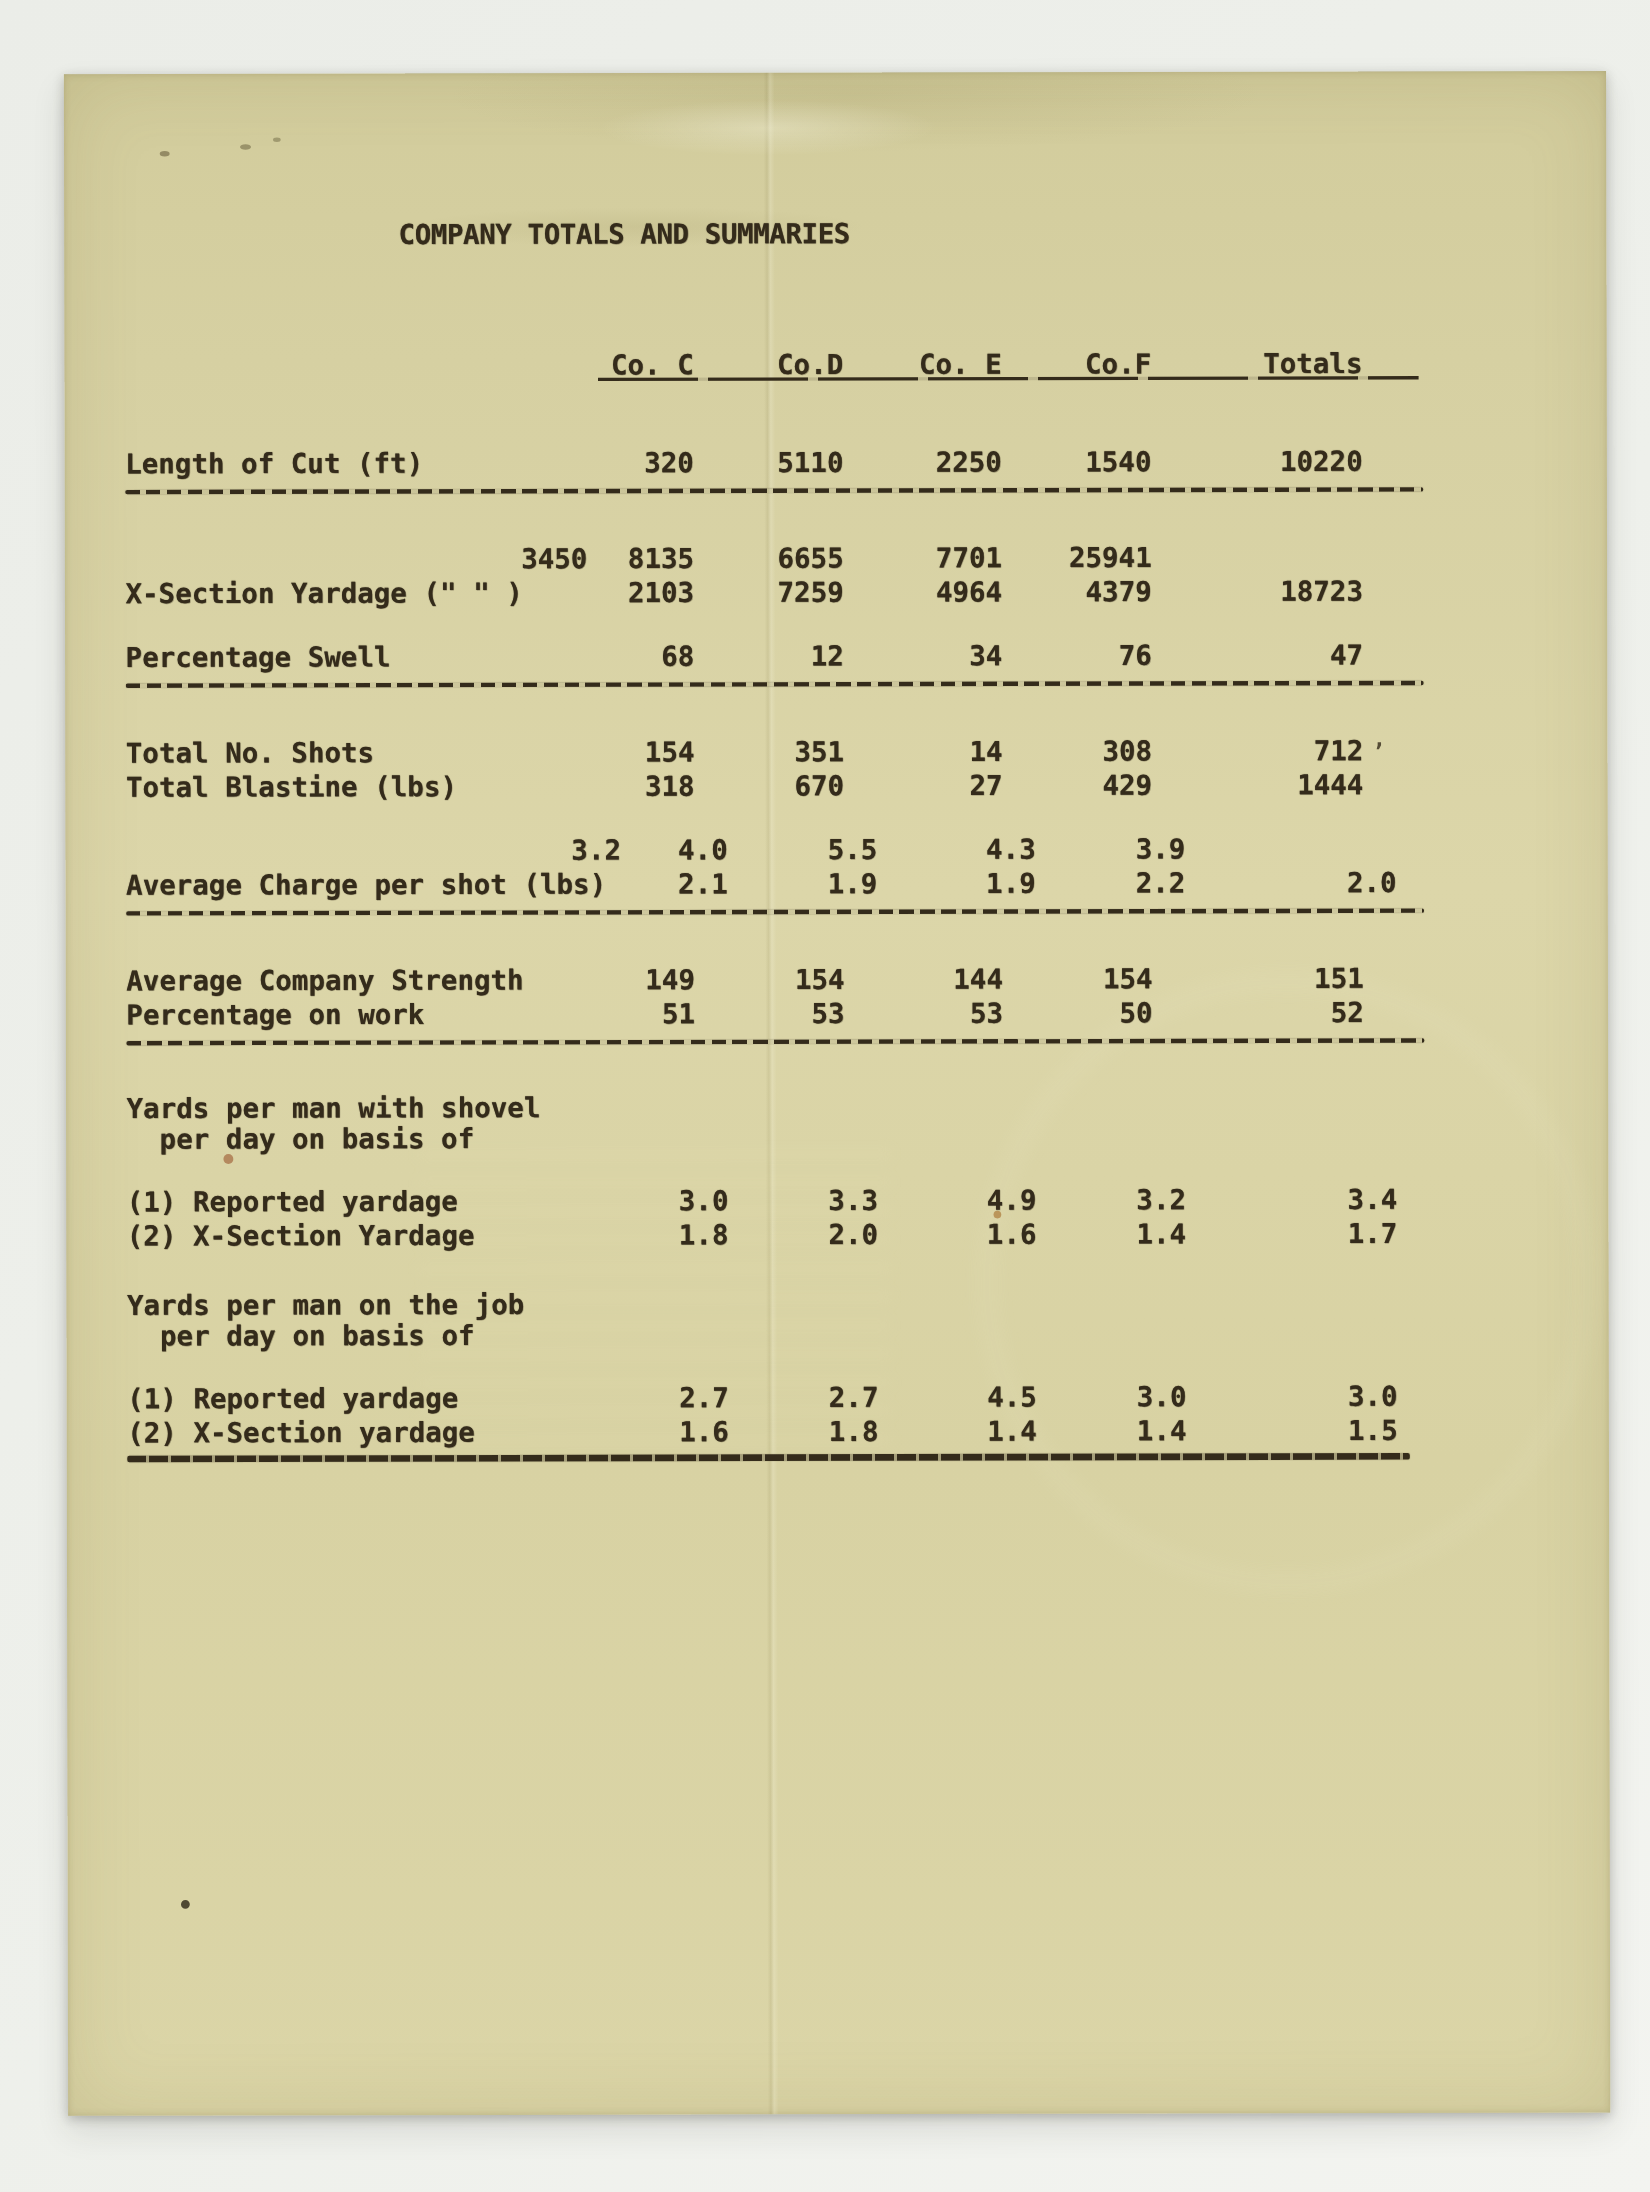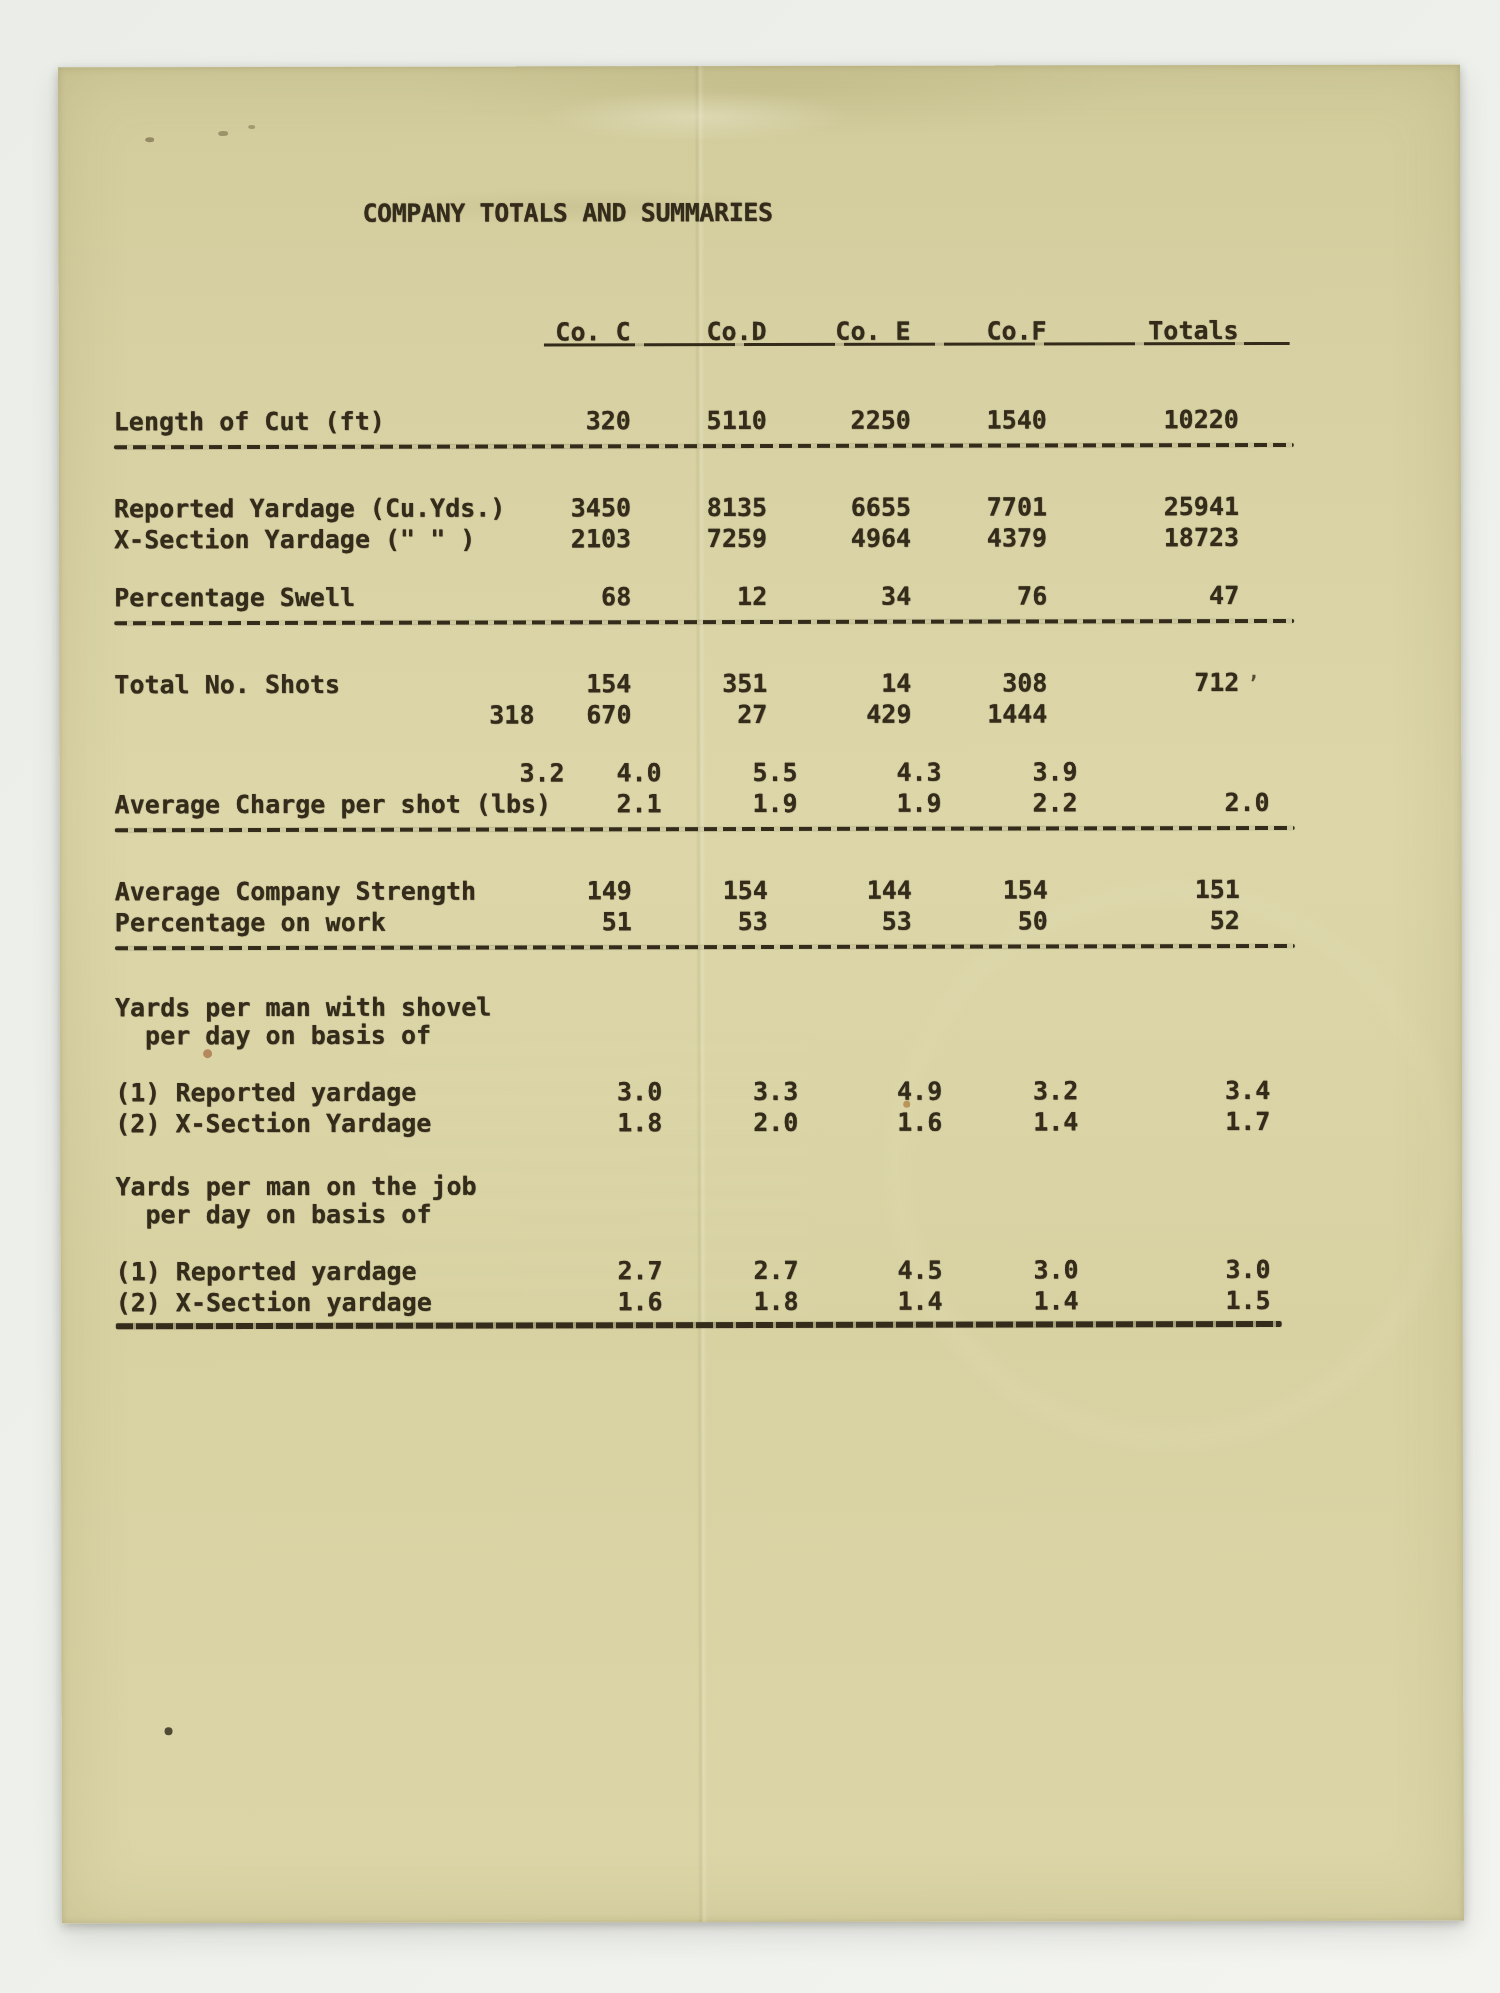--- a/index.html
+++ b/index.html
@@ -110,21 +110,20 @@
           <div class="cell num">320</div>
           <div class="cell num">5110</div>
           <div class="cell num">2250</div>
           <div class="cell num">1540</div>
           <div class="cell num">10220</div>
         </div>
         <div class="sep"></div>
       </div>
       <div class="section sec-yardage">
         <div class="row">
-          <div class="cell label">Reported Yardage (Cu.Yds.)</div>
           <div class="cell num">3450</div>
           <div class="cell num">8135</div>
           <div class="cell num">6655</div>
           <div class="cell num">7701</div>
           <div class="cell num">25941</div>
         </div>
         <div class="row">
           <div class="cell label">X-Section Yardage (" " )</div>
           <div class="cell num">2103</div>
           <div class="cell num">7259</div>
@@ -145,20 +144,21 @@
       <div class="section sec-shots">
         <div class="row">
           <div class="cell label">Total No. Shots</div>
           <div class="cell num">154</div>
           <div class="cell num">351</div>
           <div class="cell num">14</div>
           <div class="cell num">308</div>
           <div class="cell num">712</div>
         </div>
         <div class="row">
+          <div class="cell label">Total Blastine (lbs)</div>
           <div class="cell num">318</div>
           <div class="cell num">670</div>
           <div class="cell num">27</div>
           <div class="cell num">429</div>
           <div class="cell num">1444</div>
         </div>
         <div class="row gap dec">
           <div class="cell num">3.2</div>
           <div class="cell num">4.0</div>
           <div class="cell num">5.5</div>

